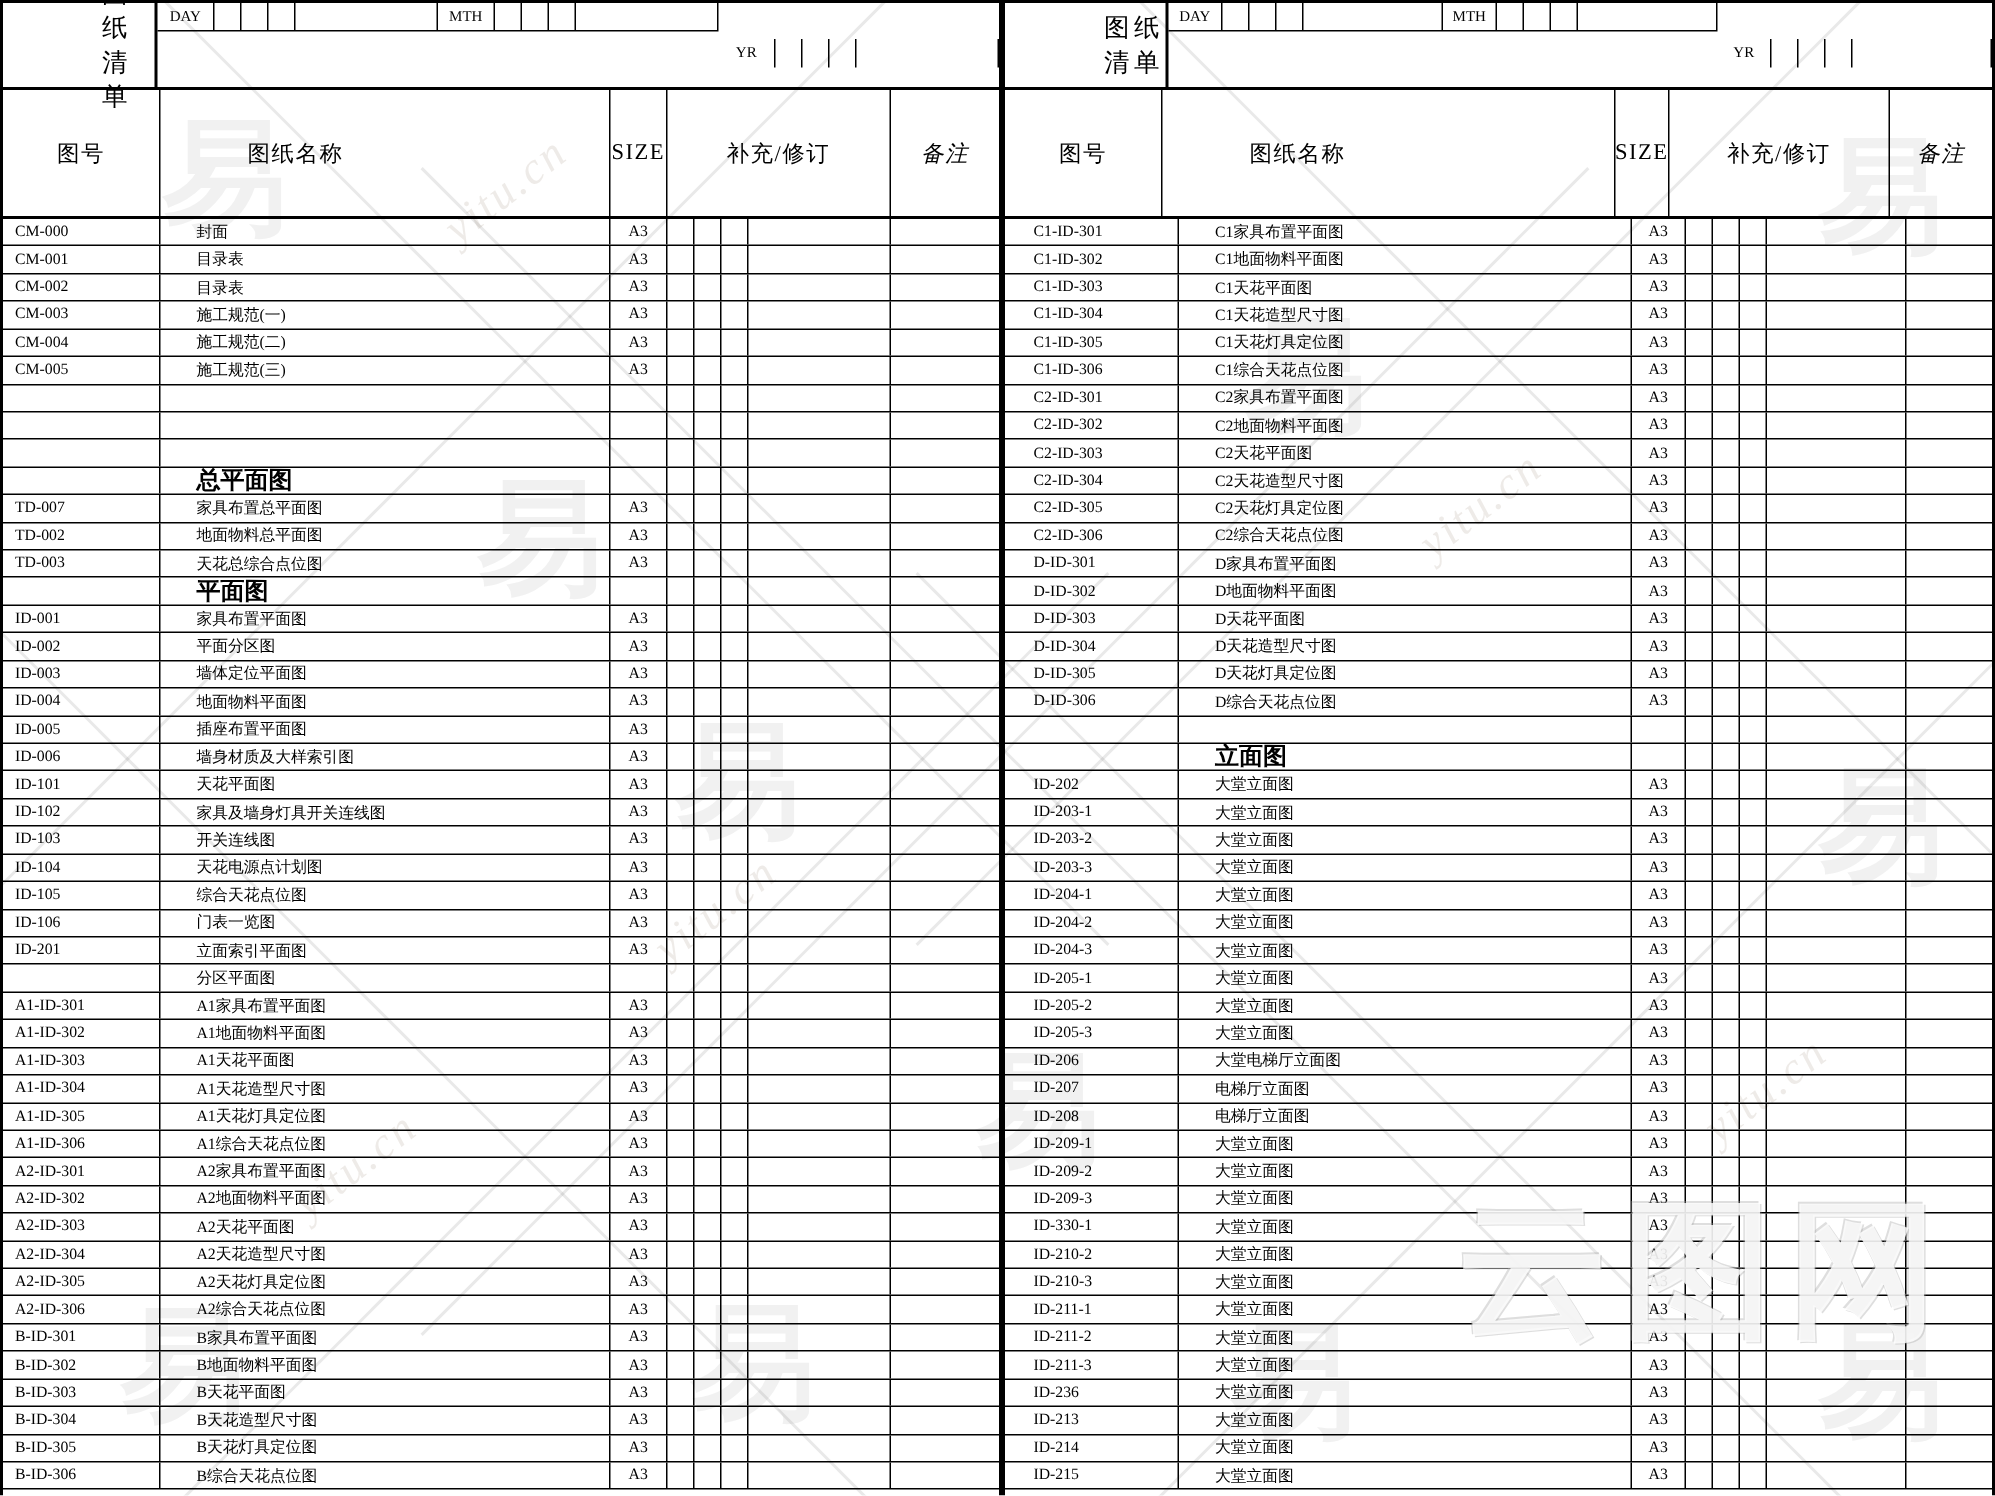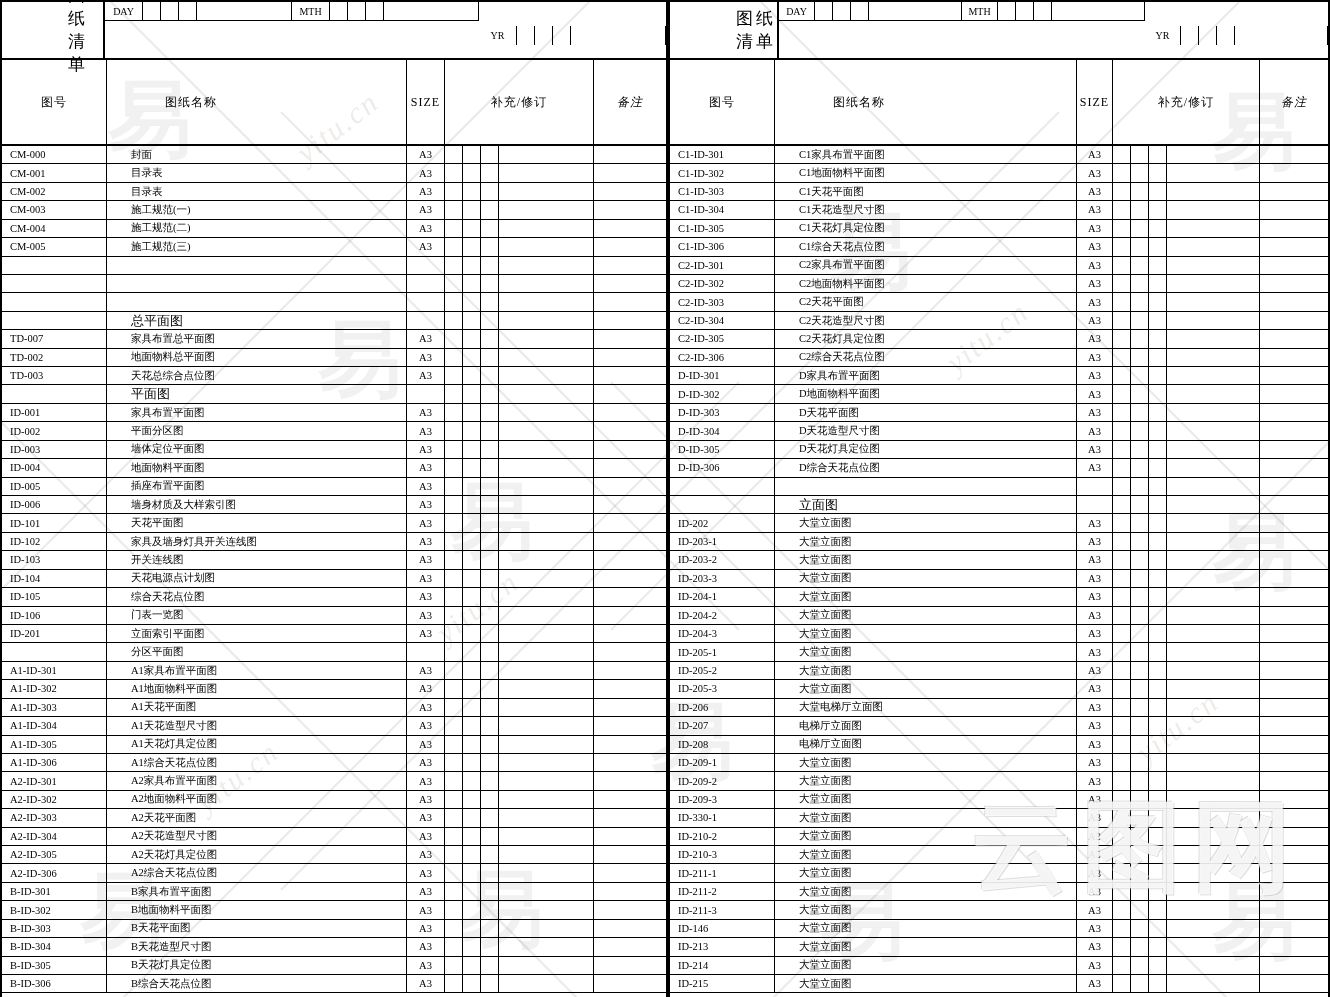--- a/index.html
+++ b/index.html
@@ -41,35 +41,35 @@
   .sheet.left  .drow{grid-template-columns:38px 18px 18px 18px 95px 1fr;}
   .sheet.right .drow{grid-template-columns:36px 18px 18px 18px 93px 1fr;}
   .dcell{border-right:1px solid #000;box-sizing:border-box;display:flex;align-items:center;justify-content:center;
          font-size:10px;}
   .dcell:last-child{border-right:none;}
 
   .head{display:grid;height:86px;border-bottom:2px solid #000;box-sizing:border-box;}
   .sheet.left  .head{grid-template-columns:105px 300px 38px 149px 1fr;}
   .sheet.right .head{grid-template-columns:105px 302px 36px 147px 1fr;}
   .hcell{border-right:1px solid #000;box-sizing:border-box;display:flex;align-items:center;justify-content:center;
-         font-size:12px;letter-spacing:1px;}
+         font-size:15px;letter-spacing:1px;}
   .hcell:last-child{border-right:none;font-style:italic;}
   .hcell.hname{justify-content:flex-start;padding-left:58px;}
 
   .rows{display:block;}
   .row{display:grid;height:18.43px;box-sizing:border-box;border-bottom:1px solid #000;}
   .sheet.left  .row{grid-template-columns:105px 300px 38px 18px 18px 18px 95px 1fr;}
-  .sheet.right .row{grid-template-columns:105px 302px 36px 18px 18px 18px 93px 1fr;}
+  .sheet.right .row{grid-template-columns:105px 302px 36px 18px 18px 18px 93px 1fr;padding-left:11px;}
   .c{border-right:1px solid #000;box-sizing:border-box;display:flex;align-items:center;
      font-size:10.5px;white-space:nowrap;overflow:hidden;}
   .c:last-child{border-right:none;}
   .c.c0{padding-left:8px;}
   .c.c1{padding-left:24px;}
   .c.c2{justify-content:center;}
-  .row.section .c1{font-weight:normal;font-size:13px;}
+  .row.section .c1{font-weight:bold;font-size:16px;}
 </style>
 </head>
 <body>
 
 <div class="page">
 
   <div class="wm-layer">
     <div class="wm-line" style="left:-200px;top:240px;transform:rotate(45deg);"></div>
     <div class="wm-line" style="left:-200px;top:240px;transform:rotate(-45deg);"></div>
     <div class="wm-line" style="left:450px;top:240px;transform:rotate(45deg);"></div>
@@ -1053,21 +1053,21 @@
           <div class="c c0">ID-211-3</div>
           <div class="c c1">大堂立面图</div>
           <div class="c c2">A3</div>
           <div class="c c3"></div>
           <div class="c c4"></div>
           <div class="c c5"></div>
           <div class="c c6"></div>
           <div class="c c7"></div>
         </div>
         <div class="row">
-          <div class="c c0">ID-146</div>
+          <div class="c c0">ID-236</div>
           <div class="c c1">大堂立面图</div>
           <div class="c c2">A3</div>
           <div class="c c3"></div>
           <div class="c c4"></div>
           <div class="c c5"></div>
           <div class="c c6"></div>
           <div class="c c7"></div>
         </div>
         <div class="row">
           <div class="c c0">ID-213</div>

